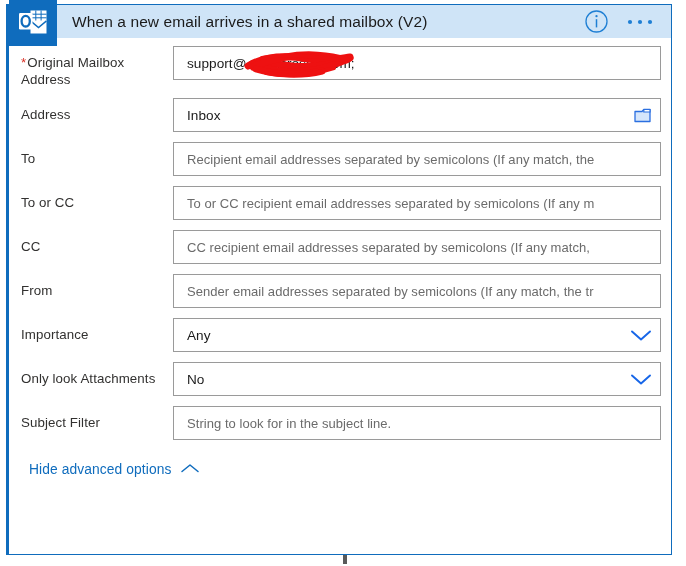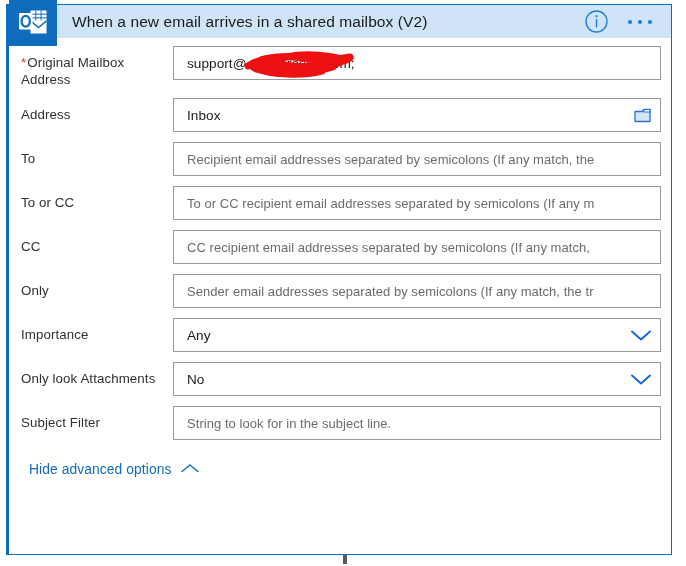--- a/index.html
+++ b/index.html
@@ -270,21 +270,21 @@
     </div>
 
     <div class="row">
       <div class="label">CC</div>
       <div class="field">
         <span class="placeholder">CC recipient email addresses separated by semicolons (If any match,</span>
       </div>
     </div>
 
     <div class="row">
-      <div class="label">Only</div>
+      <div class="label">From</div>
       <div class="field">
         <span class="placeholder">Sender email addresses separated by semicolons (If any match, the tr</span>
       </div>
     </div>
 
     <div class="row">
       <div class="label">Importance</div>
       <div class="field">
         <span class="value">Any</span>
         <span class="trail">

